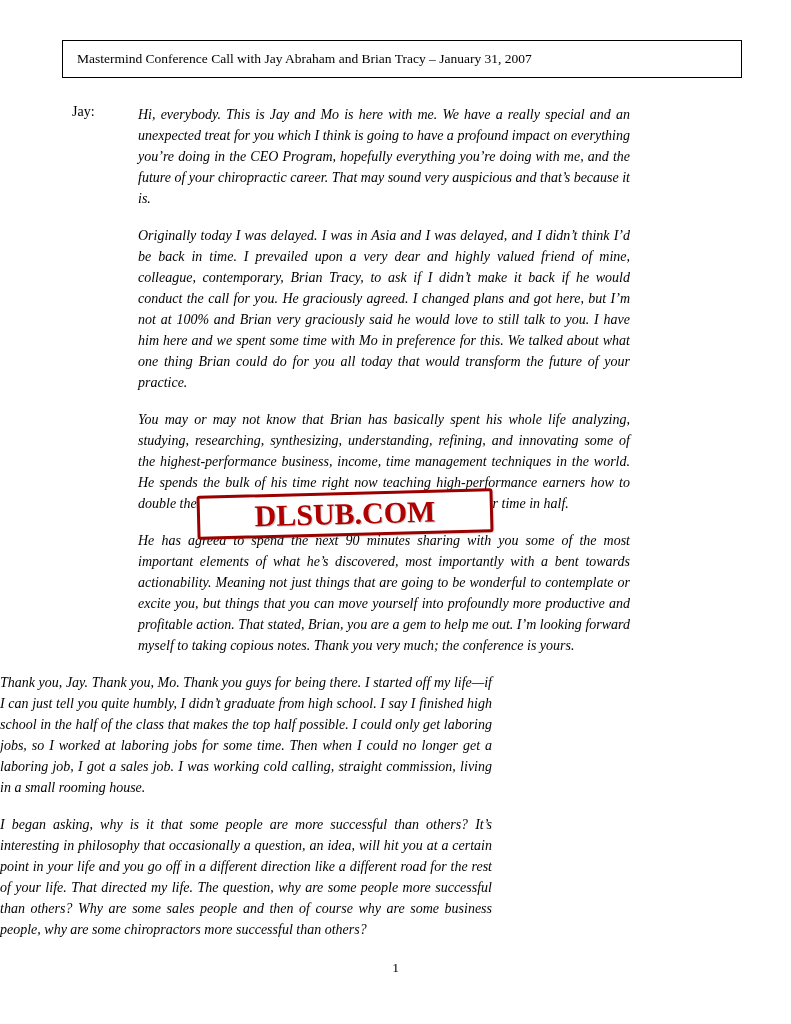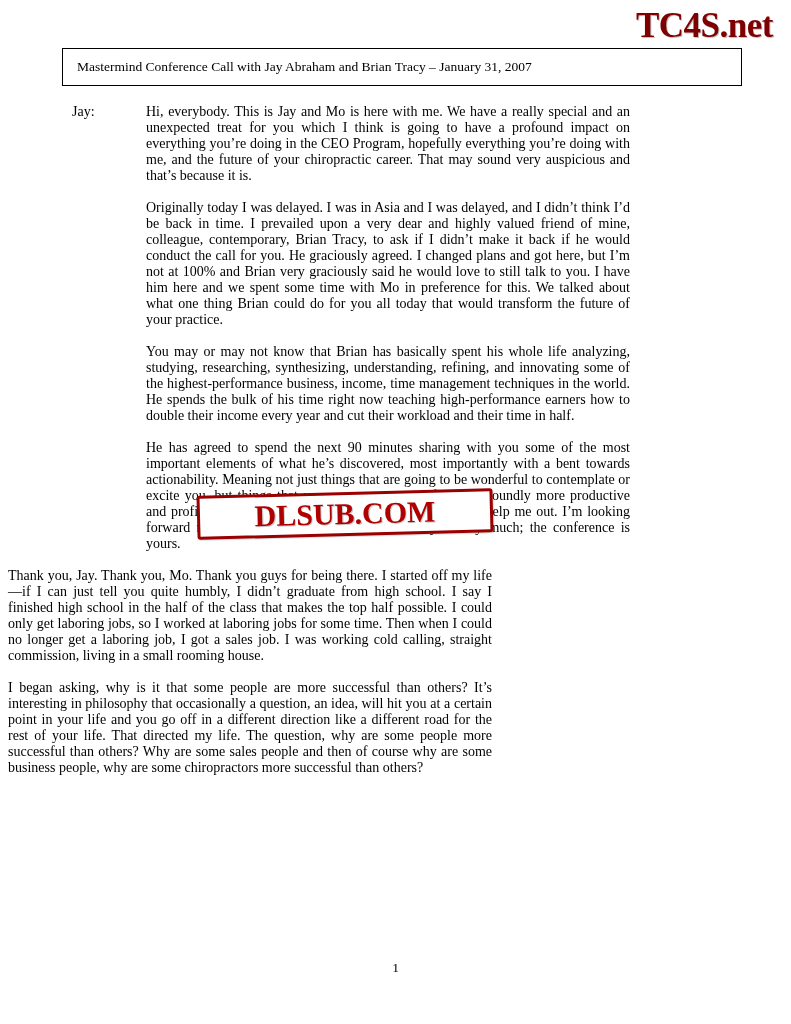--- a/index.html
+++ b/index.html
@@ -33,21 +33,21 @@
     color: #7f0000;
     letter-spacing: -0.5px;
     text-shadow: 1px 1px 0 rgba(0,0,0,0.25);
     white-space: nowrap;
   }
 
   
   .title-box {
     position: absolute;
     left: 62px;
-    top: 48px;
+    top: 40px;
     width: 680px;
     height: 38px;
     border: 1px solid #000000;
     box-sizing: border-box;
   }
   .title-text {
     position: absolute;
     left: 14px;
     top: 10px;
     font-size: 13.5px;
@@ -72,24 +72,25 @@
     box-sizing: border-box;
     font-size: 14px;
     flex: 0 0 138px;
   }
   .paras {
     width: 492px;
     flex: 0 0 492px;
   }
   .para {
     font-size: 14px;
-    line-height: 16px;
+    line-height: 21px;
     text-align: justify;
-    margin: 0 0 16px 8px;
+    margin: 0 0 16px 0;
     hyphens: none;
+    font-style: italic;
   }
   .para:last-child {
     margin-bottom: 0;
   }
   .block-gap {
     height: 16px;
   }
 
   
   .wm-dlsub {
@@ -138,21 +139,20 @@
     color: #9b0000;
     text-shadow: 1px 1px 0 rgba(0,0,0,0.25);
     white-space: nowrap;
   }
 </style>
 </head>
 <body>
 
 <div class="page">
 
-  <div class="wm-topright">TC4S.net</div>
 
   <div class="title-box">
     <div class="title-text">Mastermind Conference Call with Jay Abraham and Brian Tracy – January 31, 2007</div>
   </div>
 
   <div class="content">
 
     <div class="block">
       <div class="speaker">Jay:</div>
       <div class="paras">

